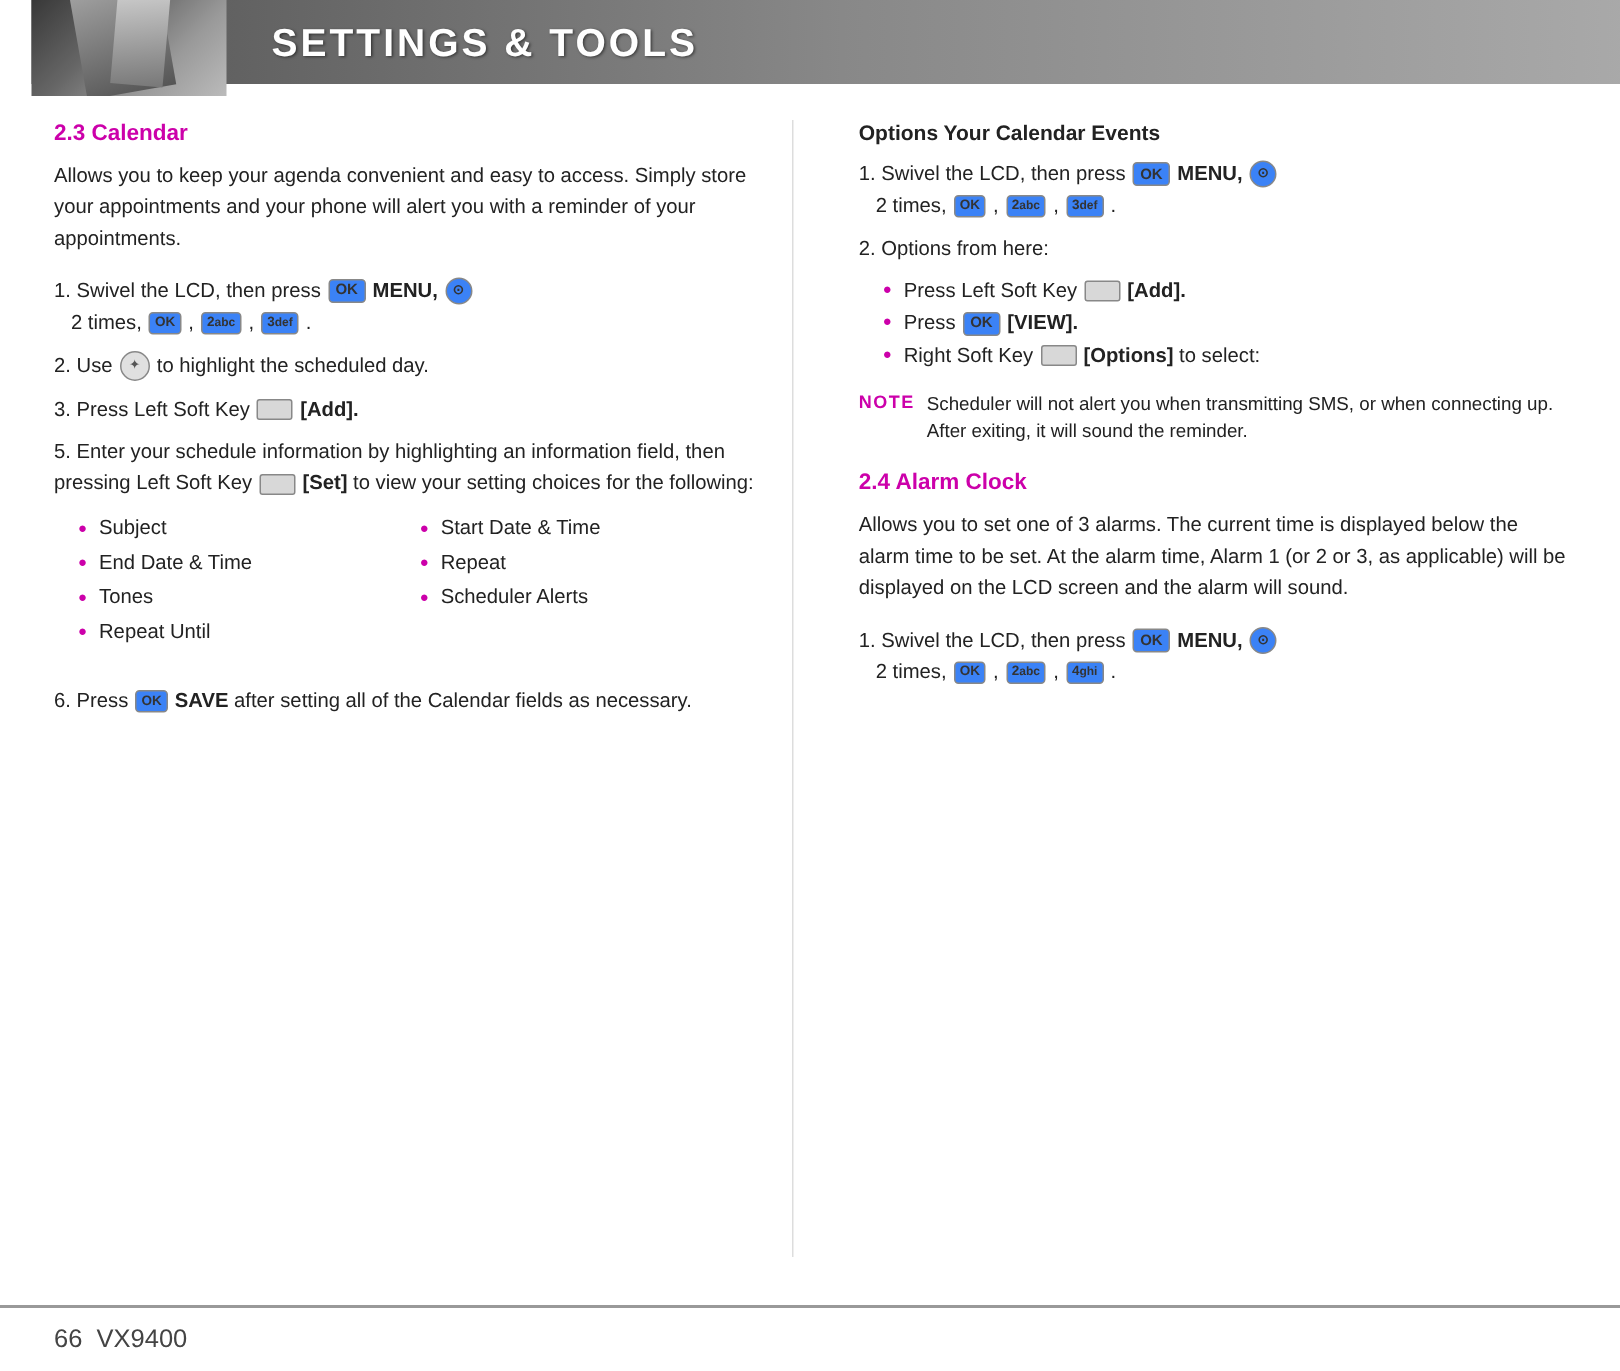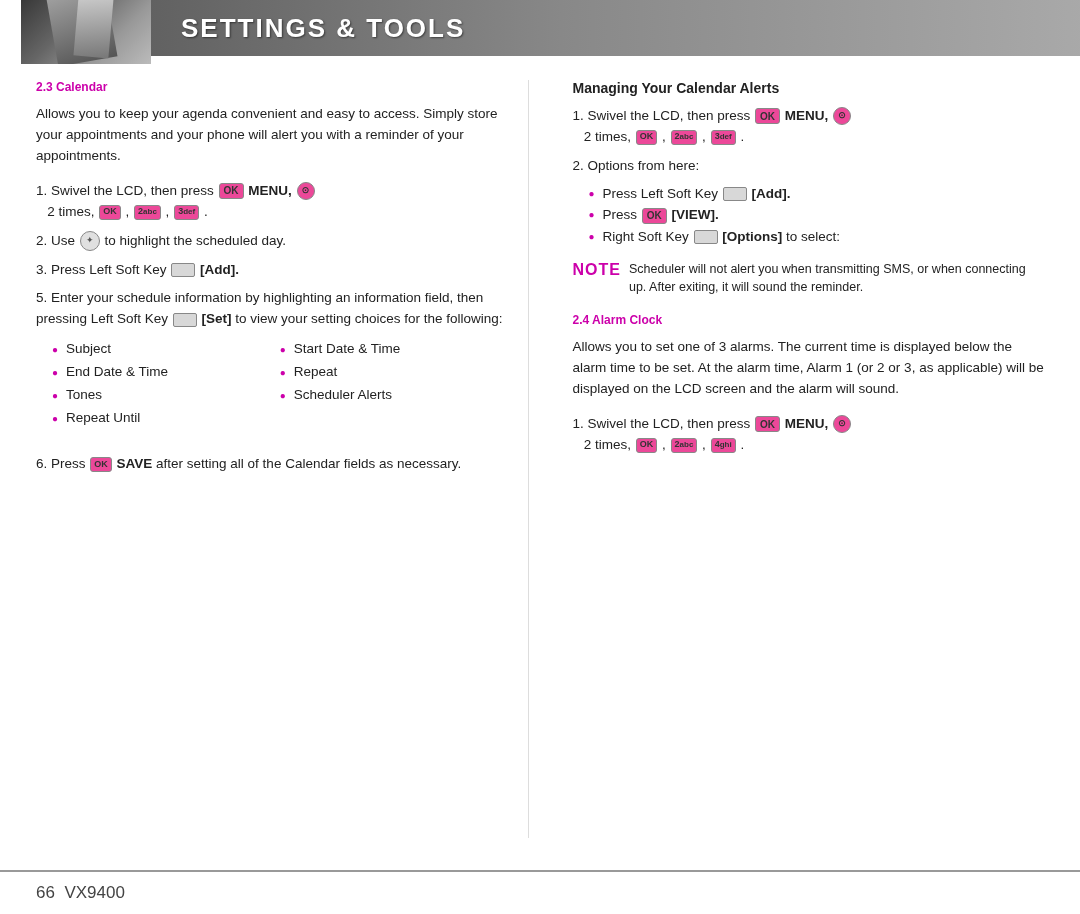--- a/index.html
+++ b/index.html
@@ -80,21 +80,21 @@
 
     
     .right-col {
       flex: 1;
       padding-left: 4px;
     }
 
     
     .section-title {
       color: #cc00aa;
-      font-size: 12px;
+      font-size: 15px;
       font-weight: bold;
       margin-bottom: 10px;
     }
 
     .intro-text {
       font-size: 13.5px;
       line-height: 1.55;
       margin-bottom: 14px;
       color: #222;
     }
@@ -108,21 +108,21 @@
       color: #222;
     }
 
     
     .key-btn {
       display: inline-flex;
       align-items: center;
       justify-content: center;
       border: 1px solid #888;
       border-radius: 3px;
-      background: #ec4899;
+      background: #3b82f6;
       font-size: 10px;
       padding: 1px 4px;
       margin: 0 1px;
       vertical-align: middle;
       font-weight: bold;
       color: #333;
       min-width: 22px;
       height: 16px;
     }
     .key-btn-small {
@@ -185,21 +185,21 @@
     
     .note-block {
       display: flex;
       align-items: flex-start;
       margin: 12px 0 16px 0;
       gap: 8px;
     }
     .note-label {
       color: #cc00aa;
       font-weight: bold;
-      font-size: 16px;
+      font-size: 12px;
       letter-spacing: 1px;
       white-space: nowrap;
       margin-top: 1px;
     }
     .note-text {
       font-size: 12.5px;
       line-height: 1.5;
       color: #222;
     }
 
@@ -310,21 +310,21 @@
 
     <p class="step">
       6. Press <span class="key-btn key-btn-small">OK</span>
       <span class="bold">SAVE</span> after setting all of the Calendar fields as necessary.
     </p>
 
   </div>
 
   <div class="right-col">
 
-    <p class="bold" style="font-size:14px; margin-bottom:10px;">Managing Your Calendar Alerts</p>
+    <p class="bold" style="font-size:14px; margin-bottom:10px;">Options Your Calendar Events</p>
 
     <p class="step">
       1. Swivel the LCD, then press
       <span class="key-btn">OK</span>
       <span class="bold"> MENU,</span>
       <span class="key-btn key-btn-small" style="border-radius:50%;width:18px;height:18px;">⊙</span>
       <br>&nbsp;&nbsp;&nbsp;2 times,
       <span class="key-btn key-btn-small">OK</span> ,
       <span class="key-btn key-btn-small">2<sub style="font-size:8px">abc</sub></span> ,
       <span class="key-btn key-btn-small">3<sub style="font-size:8px">def</sub></span> .

